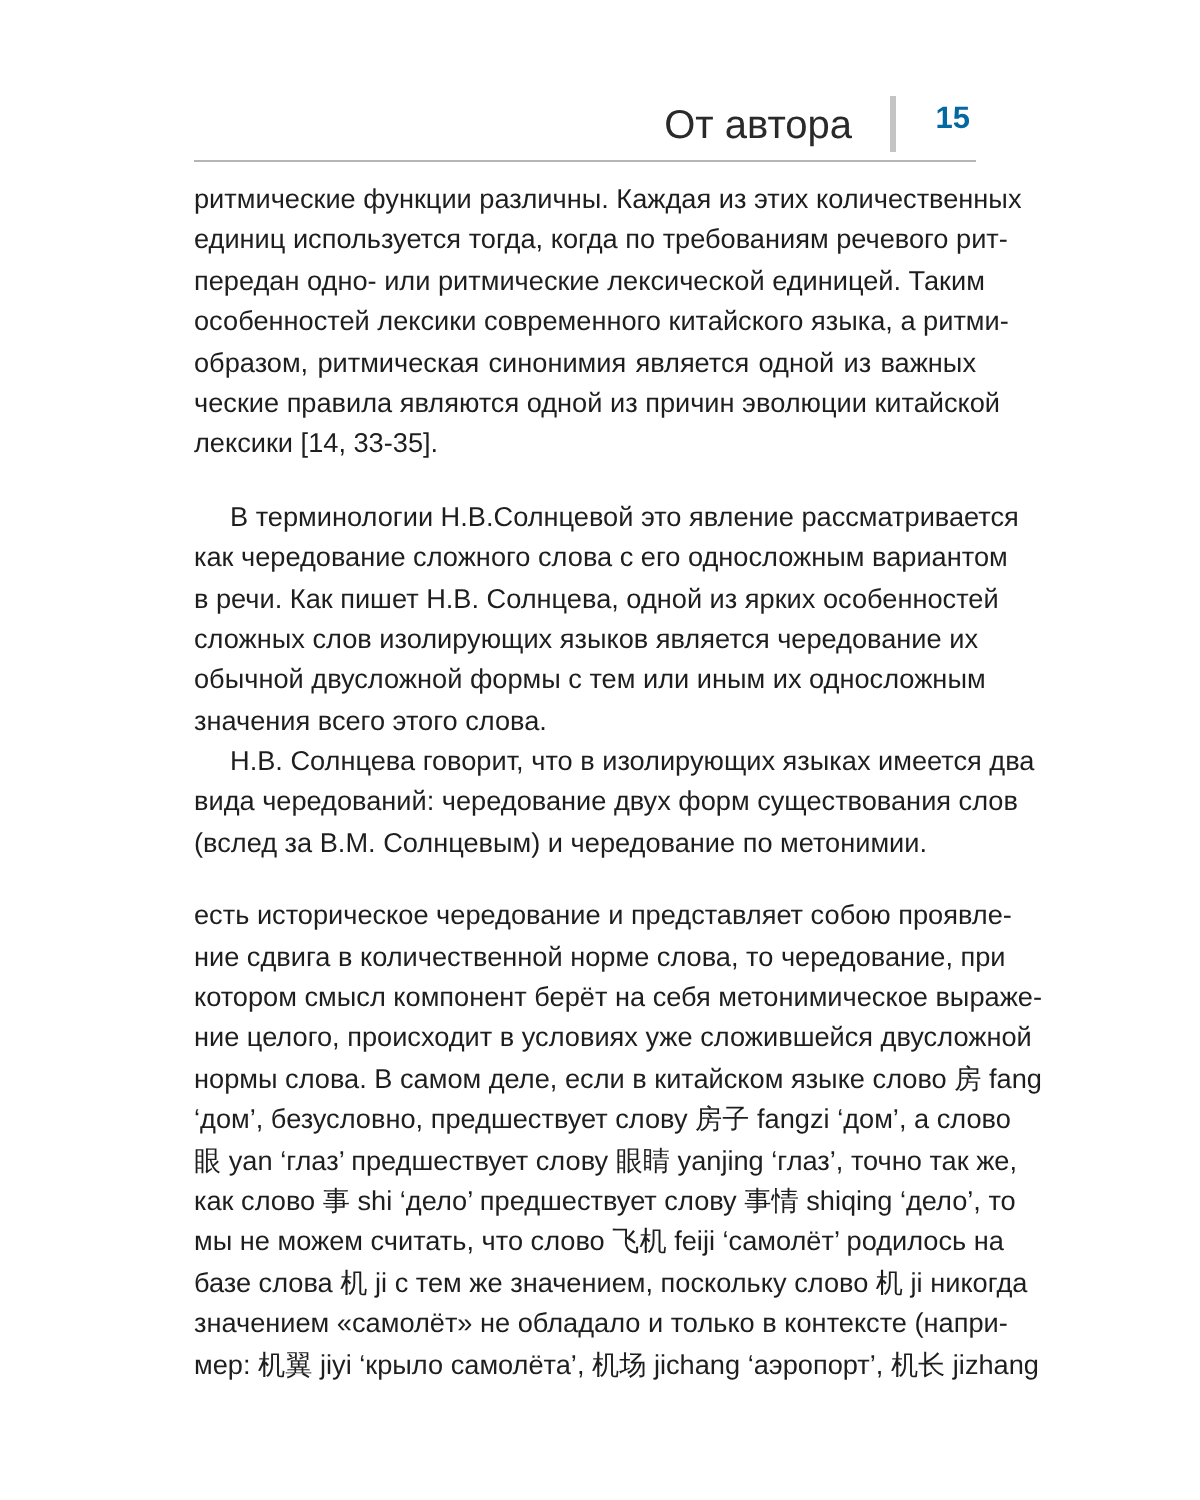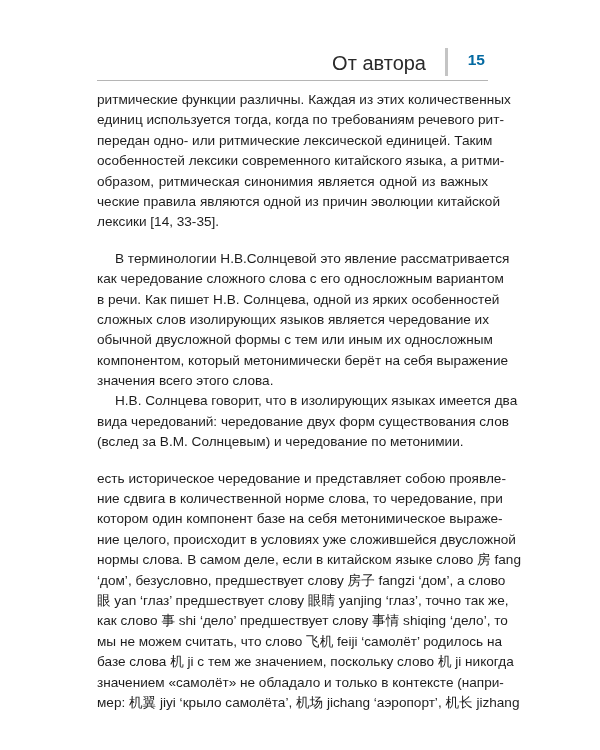--- a/index.html
+++ b/index.html
@@ -40,35 +40,34 @@
     <span class="line last">лексики [14, 33-35].</span>
   </div>
   <div class="gap"></div>
 
   <div>
     <span class="line indent">В терминологии Н.В.Солнцевой это явление рассматривается</span>
     <span class="line">как чередование сложного слова с его односложным вариантом</span>
     <span class="line">в речи. Как пишет Н.В. Солнцева, одной из ярких особенностей</span>
     <span class="line">сложных слов изолирующих языков является чередование их</span>
     <span class="line">обычной двусложной формы с тем или иным их односложным</span>
-    <span class="line">компонентом, который метонимически берёт на себя выражение</span>
     <span class="line last">значения всего этого слова.</span>
   </div>
 
   <div>
     <span class="line indent">Н.В. Солнцева говорит, что в изолирующих языках имеется два</span>
     <span class="line">вида чередований: чередование двух форм существования слов</span>
     <span class="line last">(вслед за В.М. Солнцевым) и чередование по метонимии.</span>
   </div>
   <div class="gap"></div>
 
   <div>
     <span class="line">есть историческое чередование и представляет собою проявле-</span>
     <span class="line">ние сдвига в количественной норме слова, то чередование, при</span>
-    <span class="line">котором один компонент базе на себя метонимическое выраже-</span>
+    <span class="line">котором смысл компонент берёт на себя метонимическое выраже-</span>
     <span class="line">ние целого, происходит в условиях уже сложившейся двусложной</span>
     <span class="line">нормы слова. В самом деле, если в китайском языке слово 房 fang</span>
     <span class="line">‘дом’, безусловно, предшествует слову 房子 fangzi ‘дом’, а слово</span>
     <span class="line">眼 yan ‘глаз’ предшествует слову 眼睛 yanjing ‘глаз’, точно так же,</span>
     <span class="line">как слово 事 shi ‘дело’ предшествует слову 事情 shiqing ‘дело’, то</span>
     <span class="line">мы не можем считать, что слово 飞机 feiji ‘самолёт’ родилось на</span>
     <span class="line">базе слова 机 ji с тем же значением, поскольку слово 机 ji никогда</span>
     <span class="line">значением «самолёт» не обладало и только в контексте (напри-</span>
     <span class="line">мер: 机翼 jiyi ‘крыло самолёта’, 机场 jichang ‘аэропорт’, 机长 jizhang</span>
 

